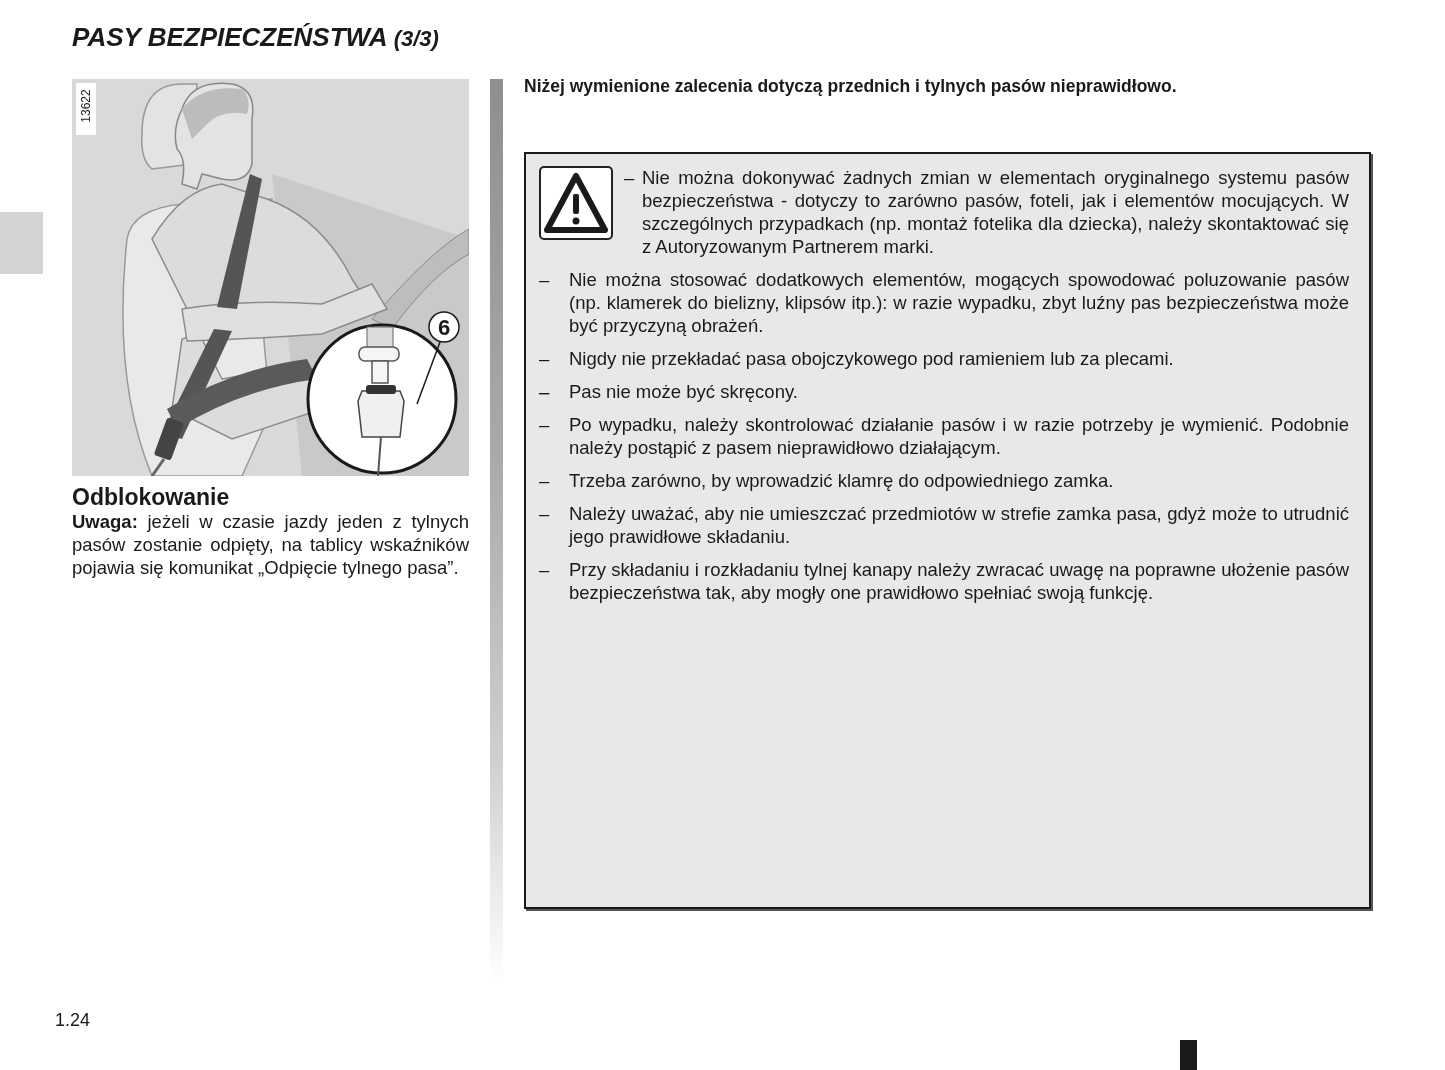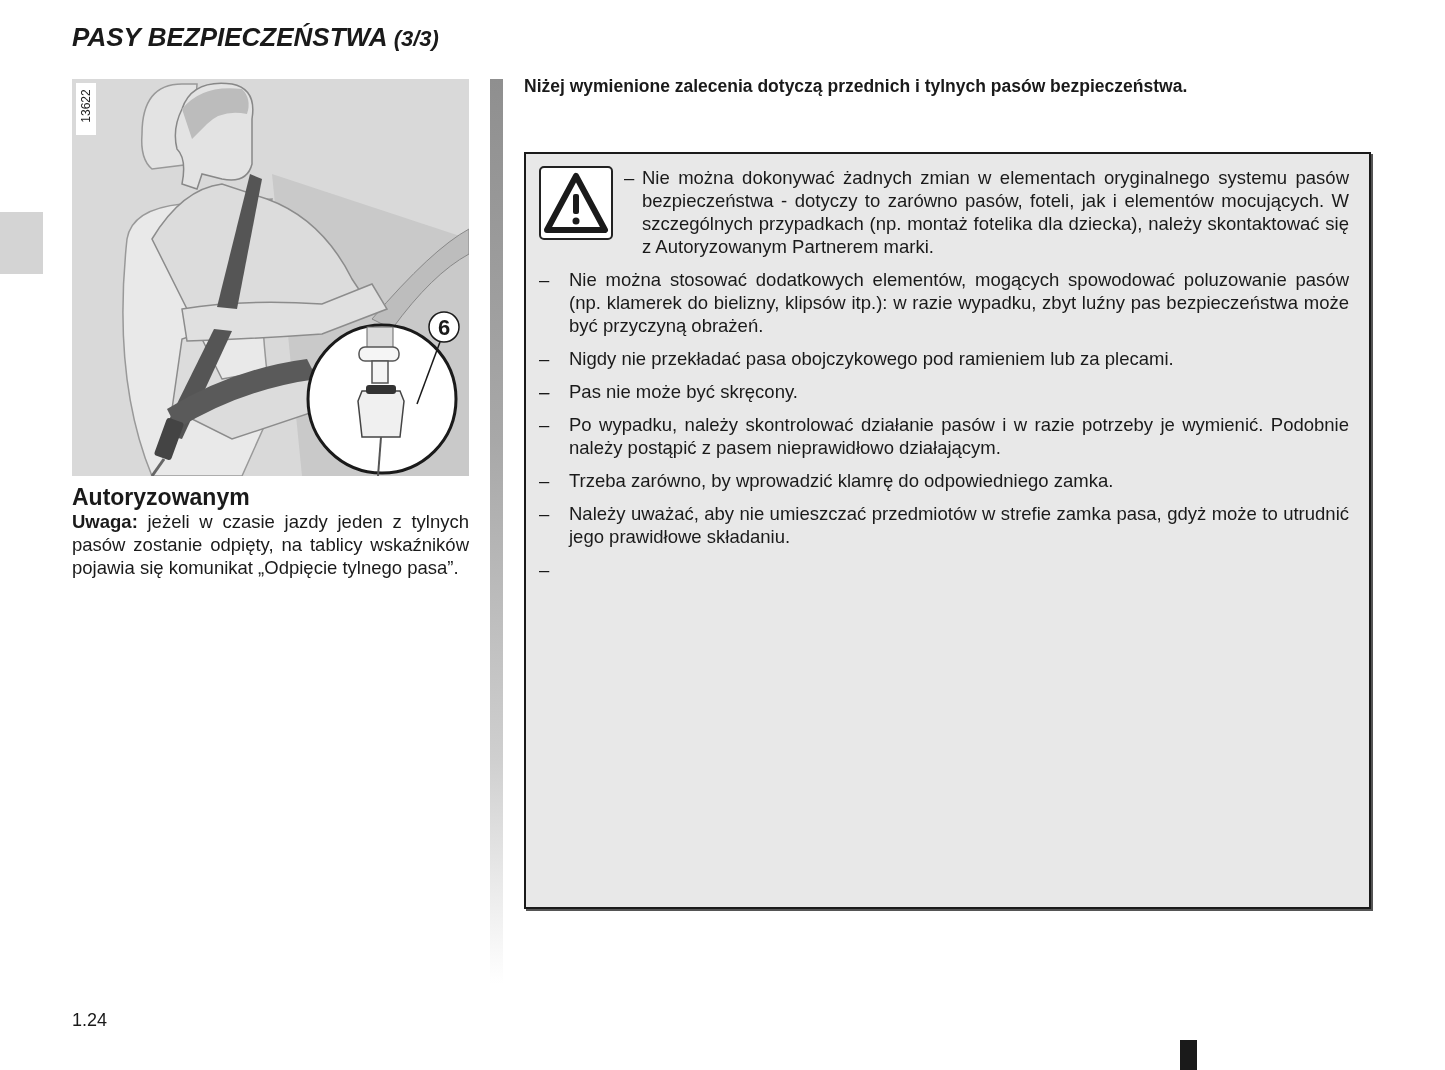--- a/index.html
+++ b/index.html
@@ -59,21 +59,21 @@
     }
     .warn-list { list-style: none; margin: 0; padding: 0; }
     .warn-item {
       position: relative; font-size: 18.5px; line-height: 23px; text-align: justify;
       margin-bottom: 10px; padding-left: 43px; padding-right: 10px;
     }
     .warn-item .dash { position: absolute; left: 13px; top: 0; }
     .warn-item.first { padding-left: 116px; }
     .warn-item.first .dash { left: 98px; }
     .list-wrap { position: absolute; left: 0; top: 12px; width: 833px; }
-    .page-number { position: absolute; left: 72px; top: 1010px; font-size: 18px; text-align: right; }
+    .page-number { position: absolute; left: 55px; top: 1010px; font-size: 18px; text-align: right; }
     .page-marker {
       position: absolute; left: 1180px; top: 1040px; width: 17px; height: 30px; background: #1a1a1a;
     }
   </style>
 </head>
 <body>
 
 <div class="page-title">
   <span>PASY BEZPIECZEŃSTWA</span>
   <span class="sub">(3/3)</span>
@@ -119,47 +119,47 @@
     <circle cx="372" cy="248" r="15" fill="#ffffff" stroke="#1a1a1a" stroke-width="1.5"></circle>
   </svg>
   <div class="fig-number">
     <span>13622</span>
   </div>
   <div style="position:absolute; left:363px; top:236px; width:18px; text-align:center; font-size:22px; font-weight:bold;">6</div>
 </div>
 
 <div class="divider"></div>
 
-<div class="section-heading">Autoryzowanym</div>
+<div class="section-heading">Odblokowanie</div>
 
 <div class="left-text">
   <p>
     <b>Uwaga:</b><span> jeżeli w czasie jazdy jeden z tylnych pasów zostanie odpięty, na tablicy wskaźników pojawia się komunikat „Odpięcie tylnego pasa”.</span>
   </p>
 </div>
 
-<div class="intro">Niżej wymienione zalecenia dotyczą przednich i tylnych pasów bezpieczeństwa.</div>
+<div class="intro">Niżej wymienione zalecenia dotyczą przednich i tylnych pasów nieprawidłowo.</div>
 
 <div class="warning-box">
   <div class="warn-icon">
     <svg width="70" height="70" viewBox="0 0 70 70">
       <polygon points="35,8 64,62 6,62" fill="none" stroke="#1a1a1a" stroke-width="6" stroke-linejoin="round"></polygon>
       <rect x="32" y="26" width="6" height="20" rx="2" fill="#1a1a1a"></rect>
       <circle cx="35" cy="53" r="3.5" fill="#1a1a1a"></circle>
     </svg>
   </div>
   <div class="list-wrap">
     <ul class="warn-list">
       <li class="warn-item first"><span class="dash">–</span><span>Nie można dokonywać żadnych zmian w elementach oryginalnego systemu pasów bezpieczeństwa - dotyczy to zarówno pasów, foteli, jak i elementów mocujących. W szczególnych przypadkach (np. montaż fotelika dla dziecka), należy skontaktować się z Autoryzowanym Partnerem marki.</span></li>
       <li class="warn-item"><span class="dash">–</span><span>Nie można stosować dodatkowych elementów, mogących spowodować poluzowanie pasów (np. klamerek do bielizny, klipsów itp.): w razie wypadku, zbyt luźny pas bezpieczeństwa może być przyczyną obrażeń.</span></li>
       <li class="warn-item"><span class="dash">–</span><span>Nigdy nie przekładać pasa obojczykowego pod ramieniem lub za plecami.</span></li>
       <li class="warn-item"><span class="dash">–</span></li>
       <li class="warn-item"><span class="dash">–</span><span>Pas nie może być skręcony.</span></li>
       <li class="warn-item"><span class="dash">–</span><span>Po wypadku, należy skontrolować działanie pasów i w razie potrzeby je wymienić. Podobnie należy postąpić z pasem nieprawidłowo działającym.</span></li>
       <li class="warn-item"><span class="dash">–</span><span>Trzeba zarówno, by wprowadzić klamrę do odpowiedniego zamka.</span></li>
       <li class="warn-item"><span class="dash">–</span><span>Należy uważać, aby nie umieszczać przedmiotów w strefie zamka pasa, gdyż może to utrudnić jego prawidłowe składaniu.</span></li>
-      <li class="warn-item"><span class="dash">–</span></li>
+      <li class="warn-item"><span class="dash">–</span><span>Przy składaniu i rozkładaniu tylnej kanapy należy zwracać uwagę na poprawne ułożenie pasów bezpieczeństwa tak, aby mogły one prawidłowo spełniać swoją funkcję.</span></li>
     </ul>
   </div>
 </div>
 
 <div class="page-number">1.24</div>
 <div class="page-marker"></div>
 
 </body></html>

